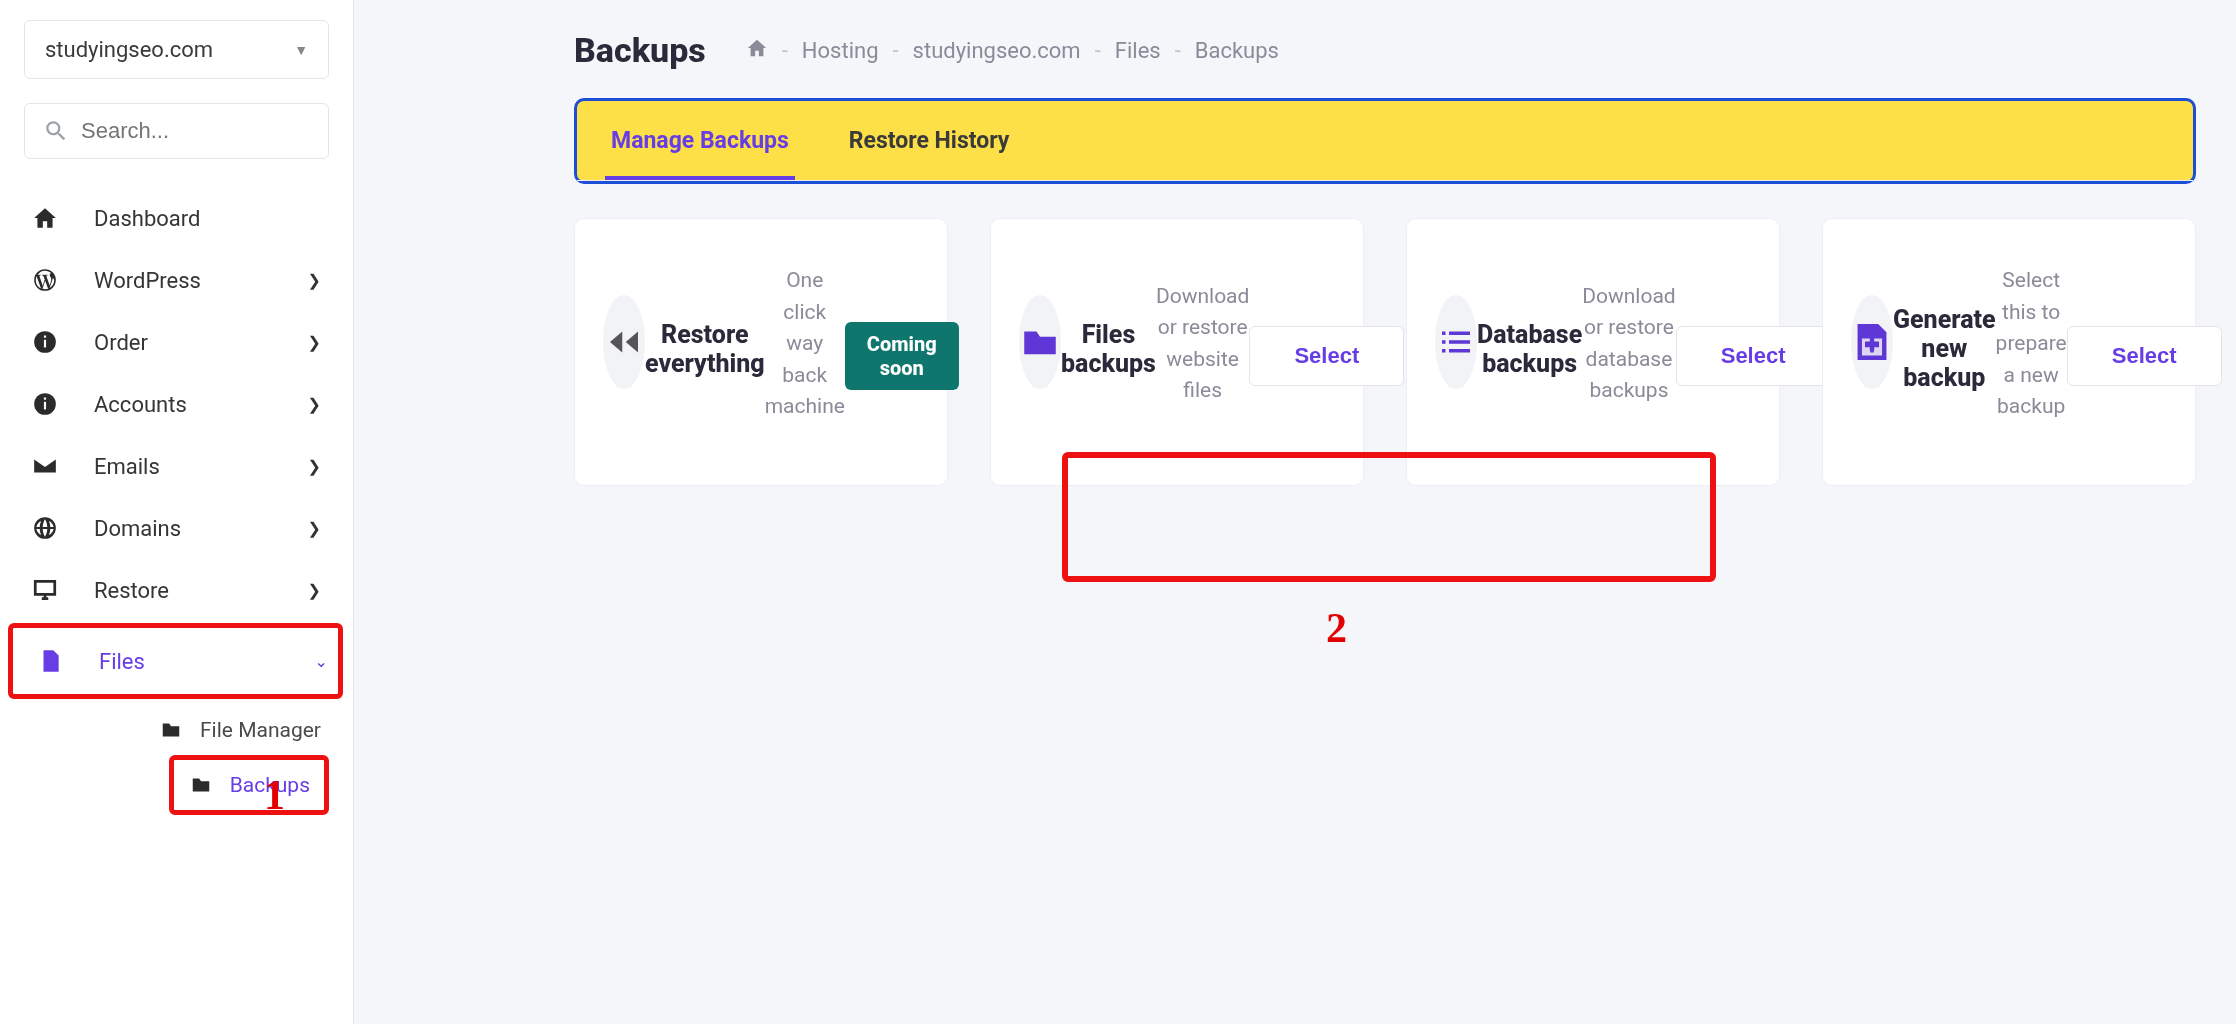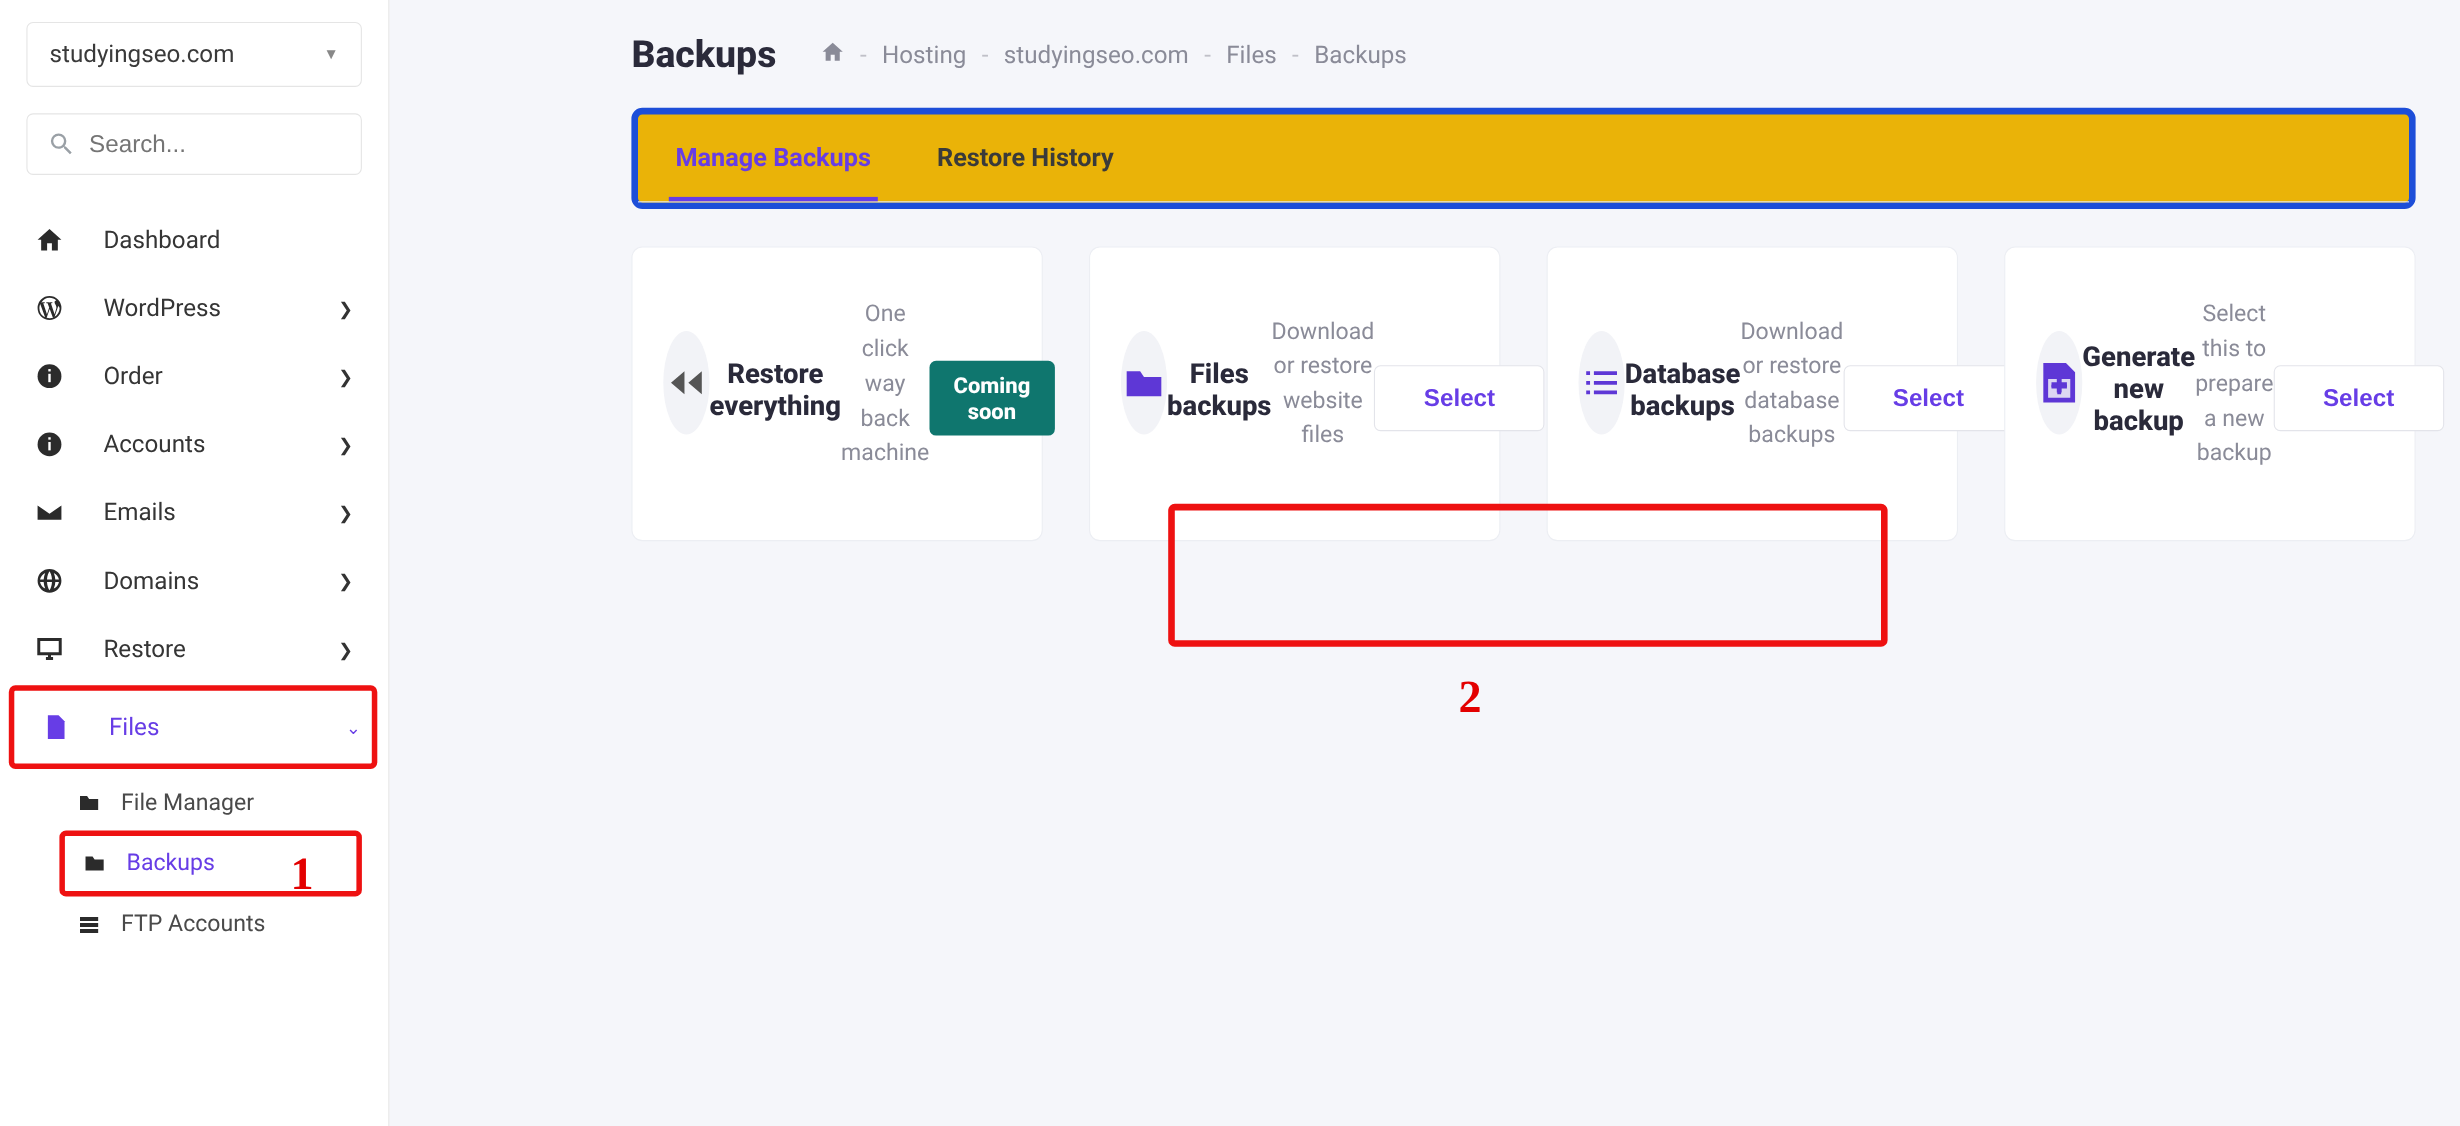--- a/index.html
+++ b/index.html
@@ -95,22 +95,22 @@
   .page-title { font-size: 34px; font-weight: 800; color: #2a2a3a; }
   .breadcrumb {
     display: flex; align-items: center; gap: 14px;
     color: #9b9ca8; font-size: 22px;
   }
   .breadcrumb .sep { color: #c0c0c8; }
   .breadcrumb .crumb { color: #8a8b98; }
   .breadcrumb .home-icon svg { width: 22px; height: 22px; fill: #8a8b98; }
 
   .panel {
-    background: #eab308;
-    border: 6px solid #1d4ed8;
+    background: #fde047;
+    border: 3px solid #1d4ed8;
     border-radius: 10px;
     overflow: visible;
     position: relative;
   }
   .tabs {
     display: flex; gap: 48px;
     border-bottom: 1px solid #eceef3;
     padding: 0 28px;
   }
   .tab {
@@ -261,48 +261,40 @@
           <span class="icon">
               <svg viewBox="0 0 24 24">
                 <path d="M6 2h9l5 5v15H6z"></path>
               </svg>
             </span>
           <span class="lbl">Files</span>
           <span class="chev" style="color:#673de6;">⌄</span>
         </div>
       </div>
 
-      <div class="nav-sub" style="position:relative;">
+      <div class="nav-sub" style="position:relative;align-items:flex-end;">
         <div class="sub-item">
           <span class="icon">
               <svg viewBox="0 0 24 24">
                 <path d="M3 5h7l2 3h9v11H3z"></path>
               </svg>
             </span>
           <span>File Manager</span>
         </div>
         <div class="hl" style="display:inline-block; margin-left:-6px;">
           <div class="sub-item active" style="padding:12px 14px;">
             <span class="icon">
                 <svg viewBox="0 0 24 24">
                   <path d="M3 5h7l2 3h9v11H3z"></path>
                 </svg>
               </span>
             <span>Backups</span>
           </div>
         </div>
         <span class="annotation" style="left:240px; top:66px;">1</span>
-        <div class="sub-item">
-          <span class="icon">
-              <svg viewBox="0 0 24 24">
-                <path d="M3 5h18v4H3zM3 11h18v4H3zM3 17h18v4H3z"></path>
-              </svg>
-            </span>
-          <span>FTP Accounts</span>
-        </div>
       </div>
 
     </nav>
   </aside>
 
   <main class="main">
     <div class="page-header">
       <div class="page-title">Backups</div>
       <div class="breadcrumb">
         <span class="home-icon"><svg viewBox="0 0 24 24">

